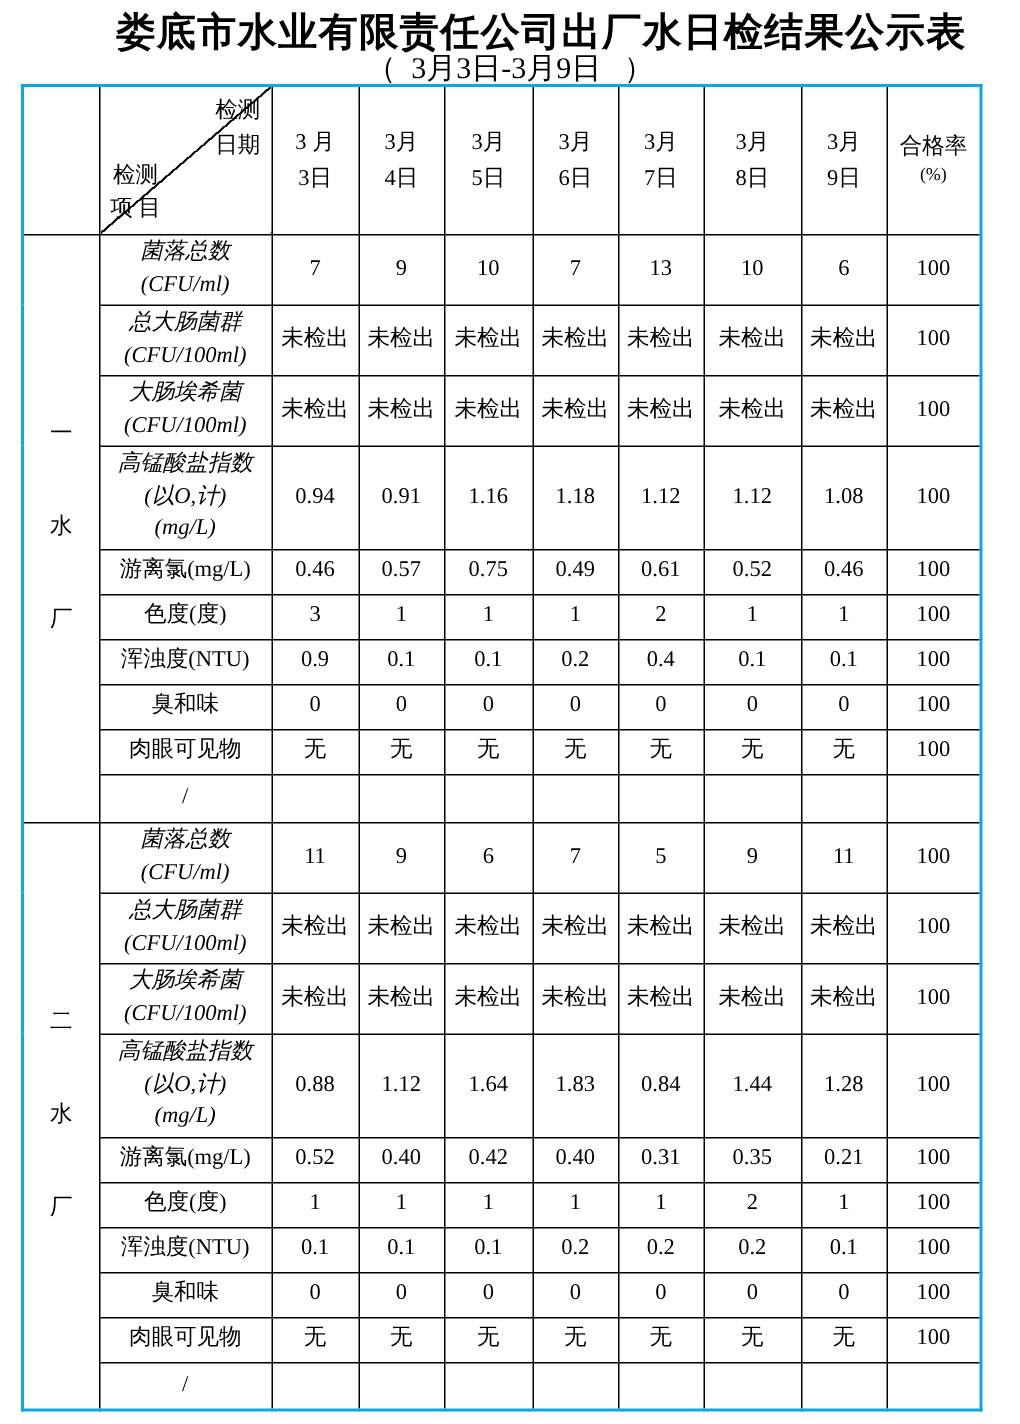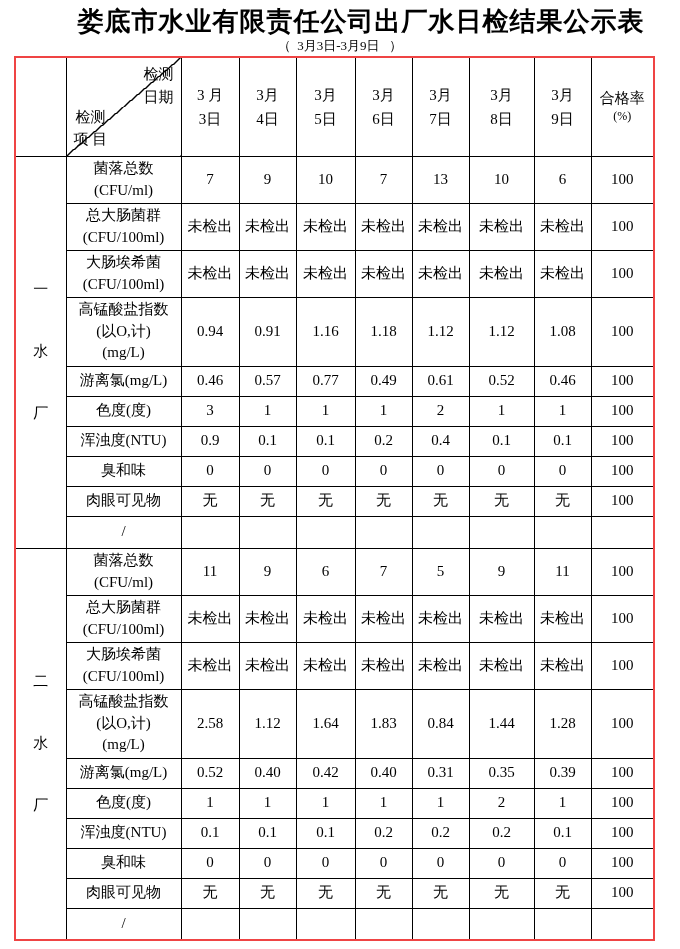--- a/index.html
+++ b/index.html
@@ -19,29 +19,29 @@
     text-align: center;
     font-family: "Liberation Sans", sans-serif;
     font-weight: bold;
     font-size: 26px;
     line-height: 30px;
     letter-spacing: 1px;
     padding-left: 42px;
   }
   .page-subtitle {
     text-align: center;
-    font-size: 13px;
+    font-size: 20px;
     line-height: 20px;
     white-space: pre;
   }
   table.results {
     border-collapse: collapse;
     table-layout: fixed;
     margin-left: 14px;
-    border: 2px solid #ef4444;
+    border: 2px solid #0ea5e9;
   }
   table.results td {
     border: 1px solid #000;
     text-align: center;
     vertical-align: middle;
     font-size: 15px;
     line-height: 1.45;
     padding: 0;
     overflow: hidden;
   }
@@ -78,21 +78,21 @@
     font-size: 16px;
   }
   td.plant-cell .plant-stack {
     display: flex;
     flex-direction: column;
     align-items: center;
     justify-content: center;
     gap: 40px;
     height: 100%;
   }
-  td.param-cell div { line-height: 1.45; }
+  td.param-cell div { line-height: 1.45; font-style: italic; }
 </style>
 </head>
 <body>
 
 <h1 class="page-title">娄底市水业有限责任公司出厂水日检结果公示表</h1>
 <div class="page-subtitle">（  3月3日-3月9日   ）</div>
 
 <table class="results">
   <colgroup>
       <col style="width: 51px;">
@@ -213,21 +213,21 @@
         <td class="value-cell">1.18</td>
         <td class="value-cell">1.12</td>
         <td class="value-cell">1.12</td>
         <td class="value-cell">1.08</td>
         <td class="rate-cell">100</td>
       </tr>
       <tr class="data-row" style="height: 30px;">
         <td class="param-cell">游离氯(mg/L)</td>
         <td class="value-cell">0.46</td>
         <td class="value-cell">0.57</td>
-        <td class="value-cell">0.77</td>
+        <td class="value-cell">0.75</td>
         <td class="value-cell">0.49</td>
         <td class="value-cell">0.61</td>
         <td class="value-cell">0.52</td>
         <td class="value-cell">0.46</td>
         <td class="rate-cell">100</td>
       </tr>
       <tr class="data-row" style="height: 30px;">
         <td class="param-cell">色度(度)</td>
         <td class="value-cell">3</td>
         <td class="value-cell">1</td>
@@ -330,38 +330,38 @@
         <td class="value-cell">未检出</td>
         <td class="value-cell">未检出</td>
         <td class="rate-cell">100</td>
       </tr>
       <tr class="data-row" style="height: 69px;">
         <td class="param-cell">
           <div>高锰酸盐指数</div>
           <div>(以O,计)</div>
           <div>(mg/L)</div>
         </td>
-        <td class="value-cell">2.58</td>
+        <td class="value-cell">0.88</td>
         <td class="value-cell">1.12</td>
         <td class="value-cell">1.64</td>
         <td class="value-cell">1.83</td>
         <td class="value-cell">0.84</td>
         <td class="value-cell">1.44</td>
         <td class="value-cell">1.28</td>
         <td class="rate-cell">100</td>
       </tr>
       <tr class="data-row" style="height: 30px;">
         <td class="param-cell">游离氯(mg/L)</td>
         <td class="value-cell">0.52</td>
         <td class="value-cell">0.40</td>
         <td class="value-cell">0.42</td>
         <td class="value-cell">0.40</td>
         <td class="value-cell">0.31</td>
         <td class="value-cell">0.35</td>
-        <td class="value-cell">0.39</td>
+        <td class="value-cell">0.21</td>
         <td class="rate-cell">100</td>
       </tr>
       <tr class="data-row" style="height: 30px;">
         <td class="param-cell">色度(度)</td>
         <td class="value-cell">1</td>
         <td class="value-cell">1</td>
         <td class="value-cell">1</td>
         <td class="value-cell">1</td>
         <td class="value-cell">1</td>
         <td class="value-cell">2</td>

